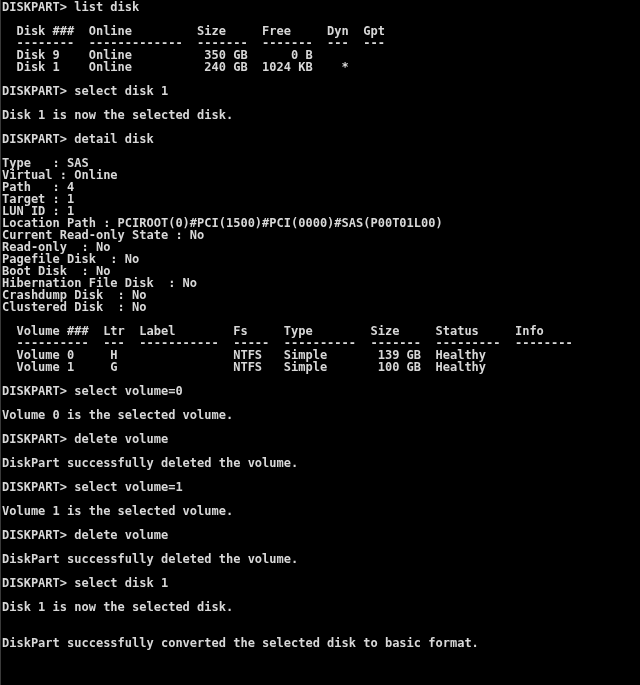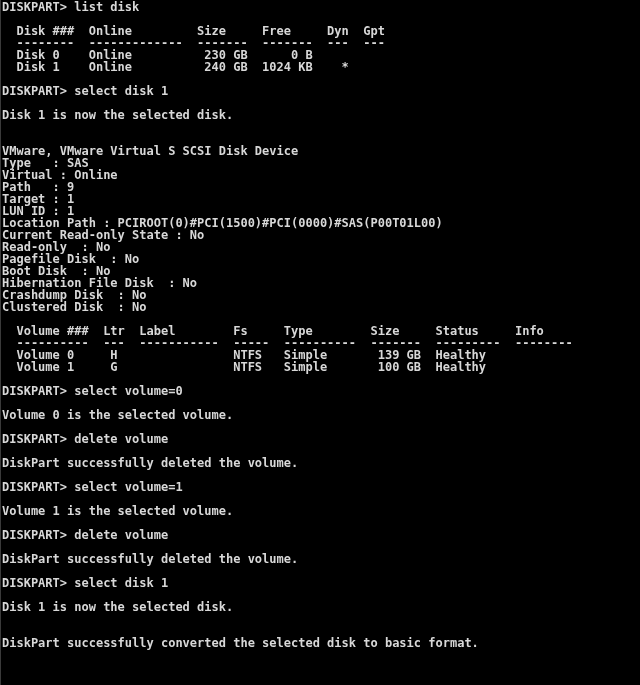--- a/index.html
+++ b/index.html
@@ -62,32 +62,32 @@
 </head>
 <body>
 
 <div id="console">
   <div id="left-edge"></div>
   <div id="screen-lines">
       <div class="line">DISKPART&gt; list disk</div>
       <div class="line blank">&nbsp;</div>
       <div class="line">  Disk ###  Online         Size     Free     Dyn  Gpt</div>
       <div class="line">  --------  -------------  -------  -------  ---  ---</div>
-      <div class="line">  Disk 0    Online          230 GB      0 B</div>
+      <div class="line">  Disk 9    Online          350 GB      0 B</div>
       <div class="line">  Disk 1    Online          240 GB  1024 KB    *</div>
       <div class="line blank">&nbsp;</div>
       <div class="line">DISKPART&gt; select disk 1</div>
       <div class="line blank">&nbsp;</div>
       <div class="line">Disk 1 is now the selected disk.</div>
       <div class="line blank">&nbsp;</div>
+      <div class="line">DISKPART&gt; detail disk</div>
       <div class="line blank">&nbsp;</div>
-      <div class="line">VMware, VMware Virtual S SCSI Disk Device</div>
       <div class="line">Type   : SAS</div>
       <div class="line">Virtual : Online</div>
-      <div class="line">Path   : 9</div>
+      <div class="line">Path   : 4</div>
       <div class="line">Target : 1</div>
       <div class="line">LUN ID : 1</div>
       <div class="line">Location Path : PCIROOT(0)#PCI(1500)#PCI(0000)#SAS(P00T01L00)</div>
       <div class="line">Current Read-only State : No</div>
       <div class="line">Read-only  : No</div>
       <div class="line">Pagefile Disk  : No</div>
       <div class="line">Boot Disk  : No</div>
       <div class="line">Hibernation File Disk  : No</div>
       <div class="line">Crashdump Disk  : No</div>
       <div class="line">Clustered Disk  : No</div>

